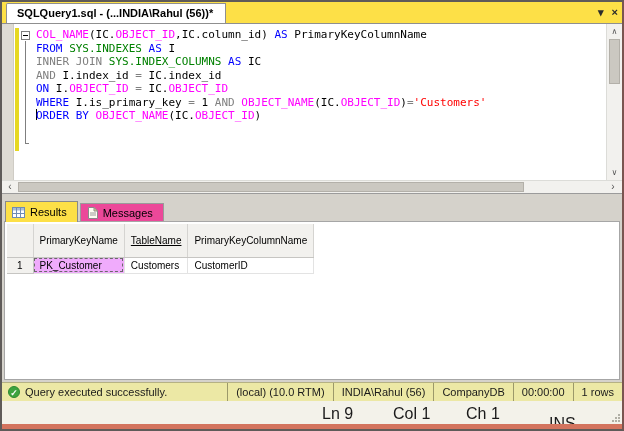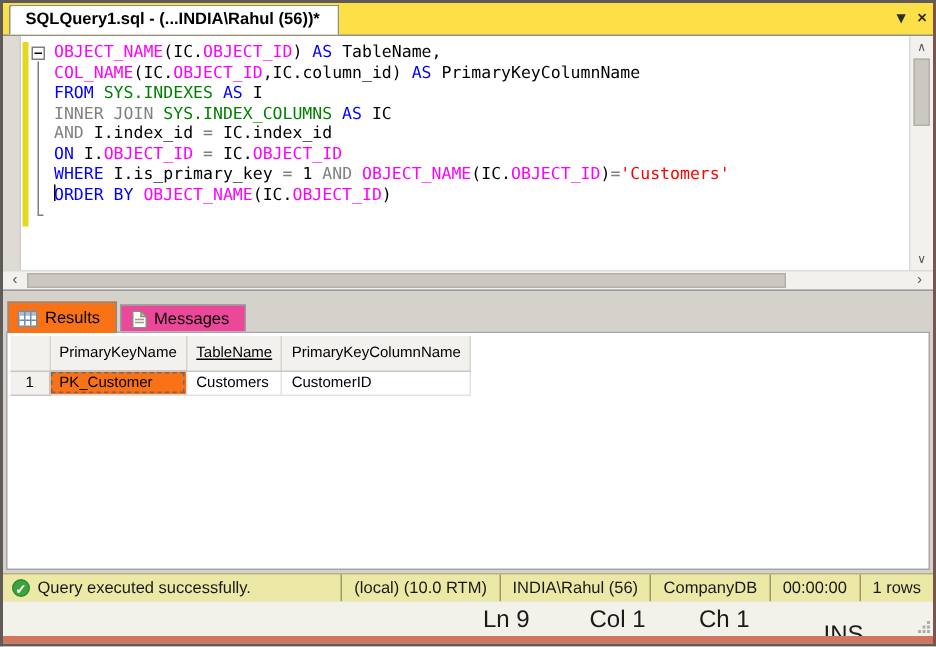--- a/index.html
+++ b/index.html
@@ -58,33 +58,33 @@
   .splitter { position:absolute; top:191px; left:0; right:0; height:7px; background:#d5d2cb;
               border-top:1px solid #9b9b9b; }
 
   
   .results-pane { position:absolute; top:198px; left:0; right:0; height:182px; background:#d5d2cb; }
   .results-tabstrip { position:absolute; top:0; left:0; right:0; height:22px; padding-left:3px;
                       display:flex; align-items:flex-end; }
   .rtab { display:flex; align-items:center; gap:5px; height:19px; padding:0 10px 0 6px;
           font-size:11px; color:#000; background:#ec4899; border:1px solid #9a9a9a;
           border-bottom:none; margin-right:2px; }
-  .rtab.active { background:#f97316; height:21px; border-color:#8a8a8a; position:relative; z-index:2;align-items:center; }
+  .rtab.active { background:#fde047; height:21px; border-color:#8a8a8a; position:relative; z-index:2;align-items:center; }
   .results-body { position:absolute; top:21px; left:2px; right:2px; bottom:2px; background:#fff;
                   border:1px solid #a6a6a6; }
   table.grid { border-collapse:collapse; font-size:10px; margin:2px 0 0 2px; }
   table.grid th { background:#f2f1ee; font-weight:normal; text-align:left; padding:2px 6px;
-                  border-right:1px solid #d5d4d1; border-bottom:1px solid #c6c5c2; height:23px;
+                  border-right:1px solid #d5d4d1; border-bottom:1px solid #c6c5c2; height:33px;
                   white-space:nowrap; }
   table.grid th.corner { width:26px; }
   table.grid td { padding:2px 6px; border-right:1px solid #e3e3e3; border-bottom:1px solid #e3e3e3;
                   height:16px; white-space:nowrap; }
   table.grid td.rowhdr { background:#f2f1ee; text-align:center; border-right:1px solid #c6c5c2;
                          border-bottom:1px solid #c6c5c2; }
-  table.grid td.selected { background:#f97316; outline:1px dashed #6a6a6a; outline-offset:-2px; }
+  table.grid td.selected { background:#f0abfc; outline:1px dashed #6a6a6a; outline-offset:-2px; }
   .col-pk { min-width:88px; } .col-tn { min-width:55px;text-decoration:underline; } .col-pkc { min-width:108px; }
 
   
   .statusbar { position:absolute; top:380px; left:0; right:0; height:19px; background:#ece8a5;
                border-top:1px solid #b5b183; display:flex; align-items:center; font-size:11px; color:#1a1a1a; }
   .check-icon { width:12px; height:12px; border-radius:50%; background:#3da33f; color:#fff;
                 font-size:9px; font-weight:bold; line-height:12px; text-align:center;
                 margin:0 5px 0 6px; flex:0 0 auto; border:1px solid #2e8a31; }
   .status-msg { flex:1 1 auto; white-space:nowrap; }
   .segs { display:flex; height:100%;padding-left:40px; }
@@ -119,21 +119,20 @@
   </div>
 
   <div class="editor-wrap">
     <div class="editor">
       <div class="indicator-margin"></div>
       <div class="change-bar"></div>
       <div class="collapse-box"></div>
       <div class="outline-vline"></div>
       <div class="outline-tick"></div>
       <div class="code" id="code-lines">
-          <div class="code-line"><span class="tok-fn">OBJECT_NAME</span><span class="tok-id">(IC.</span><span class="tok-fn">OBJECT_ID</span><span class="tok-id">) </span><span class="tok-kw">AS</span><span class="tok-id"> TableName,</span></div>
           <div class="code-line"><span class="tok-fn">COL_NAME</span><span class="tok-id">(IC.</span><span class="tok-fn">OBJECT_ID</span><span class="tok-id">,IC.column_id) </span><span class="tok-kw">AS</span><span class="tok-id"> PrimaryKeyColumnName</span></div>
           <div class="code-line"><span class="tok-kw">FROM</span><span class="tok-id"> </span><span class="tok-sys">SYS.INDEXES</span><span class="tok-id"> </span><span class="tok-kw">AS</span><span class="tok-id"> I</span></div>
           <div class="code-line"><span class="tok-op">INNER JOIN</span><span class="tok-id"> </span><span class="tok-sys">SYS.INDEX_COLUMNS</span><span class="tok-id"> </span><span class="tok-kw">AS</span><span class="tok-id"> IC</span></div>
           <div class="code-line"><span class="tok-op">AND</span><span class="tok-id"> I.index_id </span><span class="tok-op">=</span><span class="tok-id"> IC.index_id</span></div>
           <div class="code-line"><span class="tok-kw">ON</span><span class="tok-id"> I.</span><span class="tok-fn">OBJECT_ID</span><span class="tok-id"> </span><span class="tok-op">=</span><span class="tok-id"> IC.</span><span class="tok-fn">OBJECT_ID</span></div>
           <div class="code-line"><span class="tok-kw">WHERE</span><span class="tok-id"> I.is_primary_key </span><span class="tok-op">=</span><span class="tok-id"> 1 </span><span class="tok-op">AND</span><span class="tok-id"> </span><span class="tok-fn">OBJECT_NAME</span><span class="tok-id">(IC.</span><span class="tok-fn">OBJECT_ID</span><span class="tok-id">)</span><span class="tok-op">=</span><span class="tok-str">'Customers'</span></div>
           <div class="code-line"><span class="caret"></span><span class="tok-kw">ORDER BY</span><span class="tok-id"> </span><span class="tok-fn">OBJECT_NAME</span><span class="tok-id">(IC.</span><span class="tok-fn">OBJECT_ID</span><span class="tok-id">)</span></div>
         </div>
     </div>
     <div class="vscroll">

